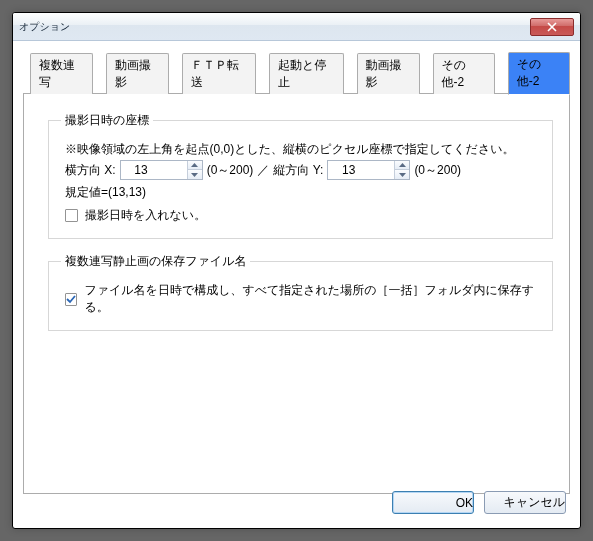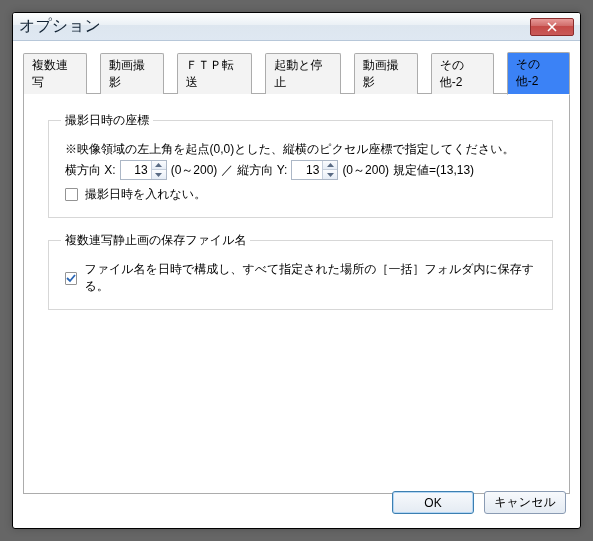--- a/index.html
+++ b/index.html
@@ -3,58 +3,58 @@
 <meta charset="utf-8">
 <style>
   * { box-sizing: border-box; font-family: "MS UI Gothic", "Meiryo", sans-serif; }
   body { margin: 0; background: #666; width: 593px; height: 541px; }
   .wrap { position: absolute; left: 12px; top: 12px; width: 569px; height: 517px;
           background: #fff; border: 1px solid #000; border-radius: 3px; overflow: hidden;
           box-shadow: 0 0 8px rgba(0,0,0,0.2); }
   .titlebar { height: 28px; display: flex; align-items: center; padding: 0 6px;
               background: linear-gradient(#fdfefe,#eaf0f5 45%,#dde6ef 46%,#dfe8f2);
               border-bottom: 1px solid #b7c7d9; }
-  .title { font-size: 16px; color: #123; font-family: Liberation Mono, monospace; }
+  .title { font-size: 10px; color: #123; font-family: Liberation Mono, monospace; }
   .closebtn { margin-left: auto; width: 44px; height: 18px; border: 1px solid #8a2b2b;
               border-radius: 2px;
               background: linear-gradient(#e89a98,#cf6a68 45%,#c54a47 46%,#c95a58);
               display:flex; align-items:center; justify-content:center; }
   .closebtn svg { width:10px; height:10px; }
 
   .client { position: absolute; left: 10px; top: 40px; right: 10px; bottom: 54px; }
-  .tabs { display:flex; gap: 13px; }
+  .tabs { display:flex; gap: 13px; margin-left: 7px; }
   .tab { font-size: 12px; padding: 3px 8px; background:#f3f3f3;
          border: 1px solid #acacac; border-bottom: none; border-radius: 2px 2px 0 0;
          position:relative; }
   .tab.active { background:#3b82f6; z-index:2; top:1px; border-bottom:1px solid #fff; margin-top:-2px; }
   .panel { border: 1px solid #acacac; height: calc(100% - 20px);
            background:#fff; padding: 10px 16px 16px 24px; margin-top:-1px; }
 
   fieldset { border:1px solid #d7d7d7; margin: 8px 0 14px 0; padding: 10px 12px 12px 12px; }
   legend { font-size:12px; padding:0 4px; }
   .row { font-size:12px; margin: 2px 4px; display:flex; align-items:center; flex-wrap:wrap; gap:4px; }
   .spin { display:inline-flex; align-items:center; border:1px solid #acb7c6;
-          height:20px; background:#fff; }
+          height:20px; background:#fff;gap:36px; }
   .spin input { width:30px; height:18px; border:none; font-size:12px; text-align:right; padding-right:3px; outline:none; }
   .spinbtns { display:flex; flex-direction:column; width:15px; border-left:1px solid #c5cedb; }
   .spinbtns div { height:9px; display:flex; align-items:center; justify-content:center;
                   background:linear-gradient(#fbfcfe,#e6edf6); }
   .spinbtns div:first-child { border-bottom:1px solid #c5cedb; }
   .spinbtns svg { width:7px; height:4px; }
 
   .chk { display:inline-flex; align-items:center; gap:7px; font-size:12px; }
   .chkbox { width:13px; height:13px; border:1px solid #939393; background:#fff;
             display:flex; align-items:center; justify-content:center; border-radius:1px; }
   .chkbox.checked svg { width:10px; height:10px; }
   .chkbox:not(.checked) svg { display:none; }
 
   .footer { position:absolute; right:14px; bottom:14px; display:flex; gap:10px; }
   .btn { min-width:82px; height:23px; font-size:12px; border:1px solid #8a9bb3;
          border-radius:3px; background:linear-gradient(#f7f9fc,#e4ebf3);
-         display:flex; align-items:center; justify-content:center; }
+         display:flex; align-items:center; justify-content:flex-end; }
   .btn.default { border-color:#3c7fb1; box-shadow:0 0 0 1px #b4d6f4 inset; }
 </style>
 </head>
 <body>
 
 <div class="wrap">
   <div class="titlebar">
     <span class="title">オプション</span>
     <div class="closebtn">
       <svg viewBox="0 0 10 10">

